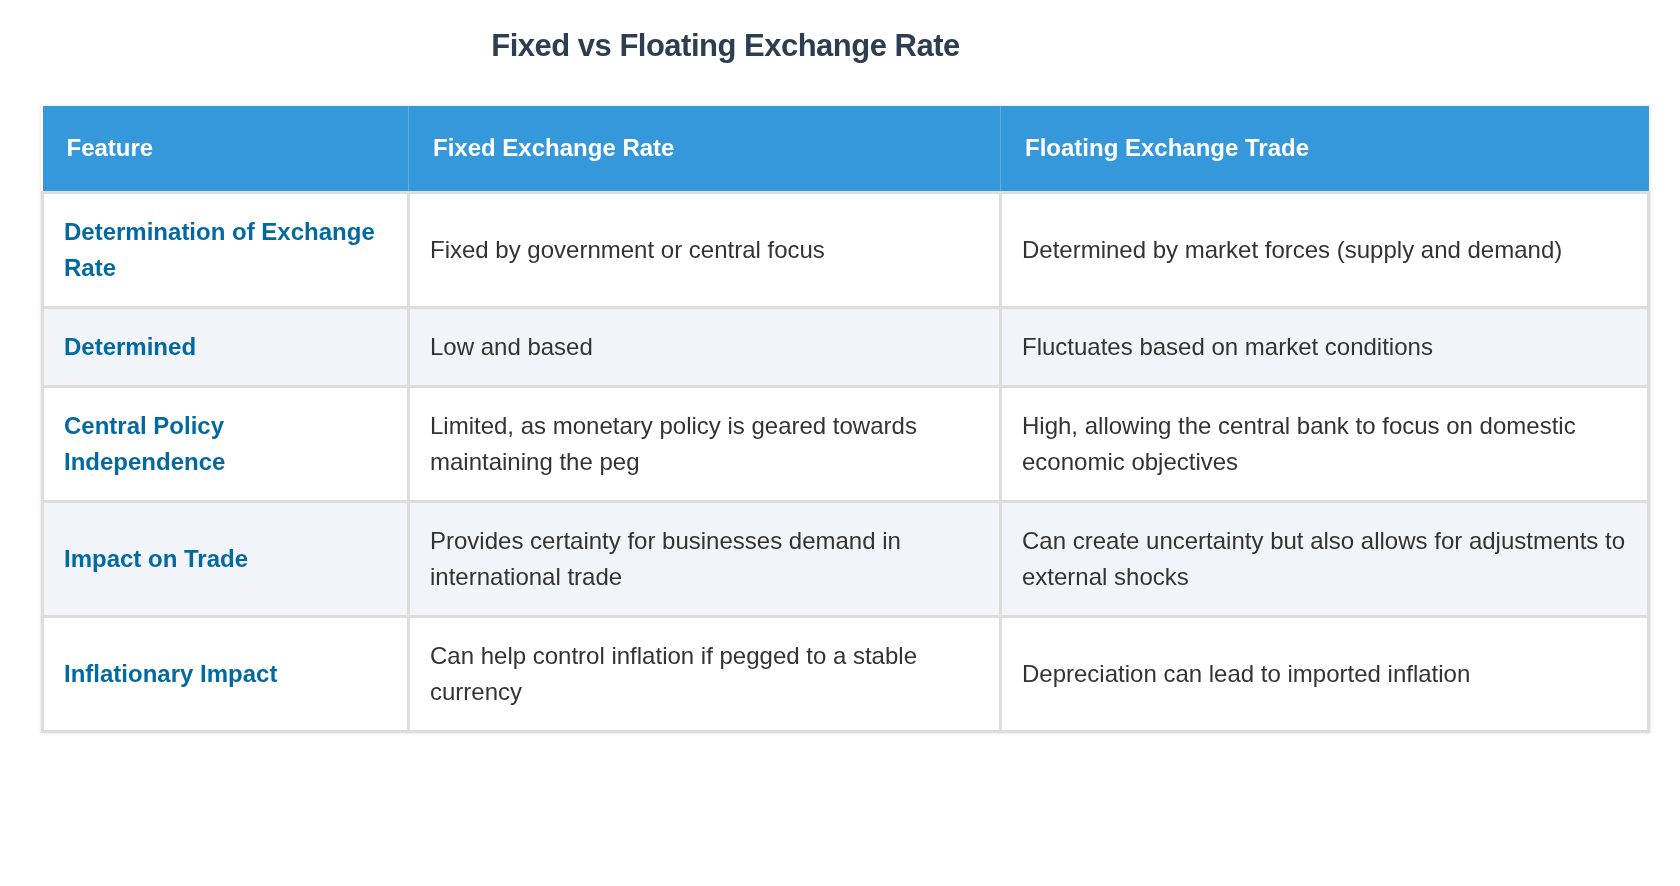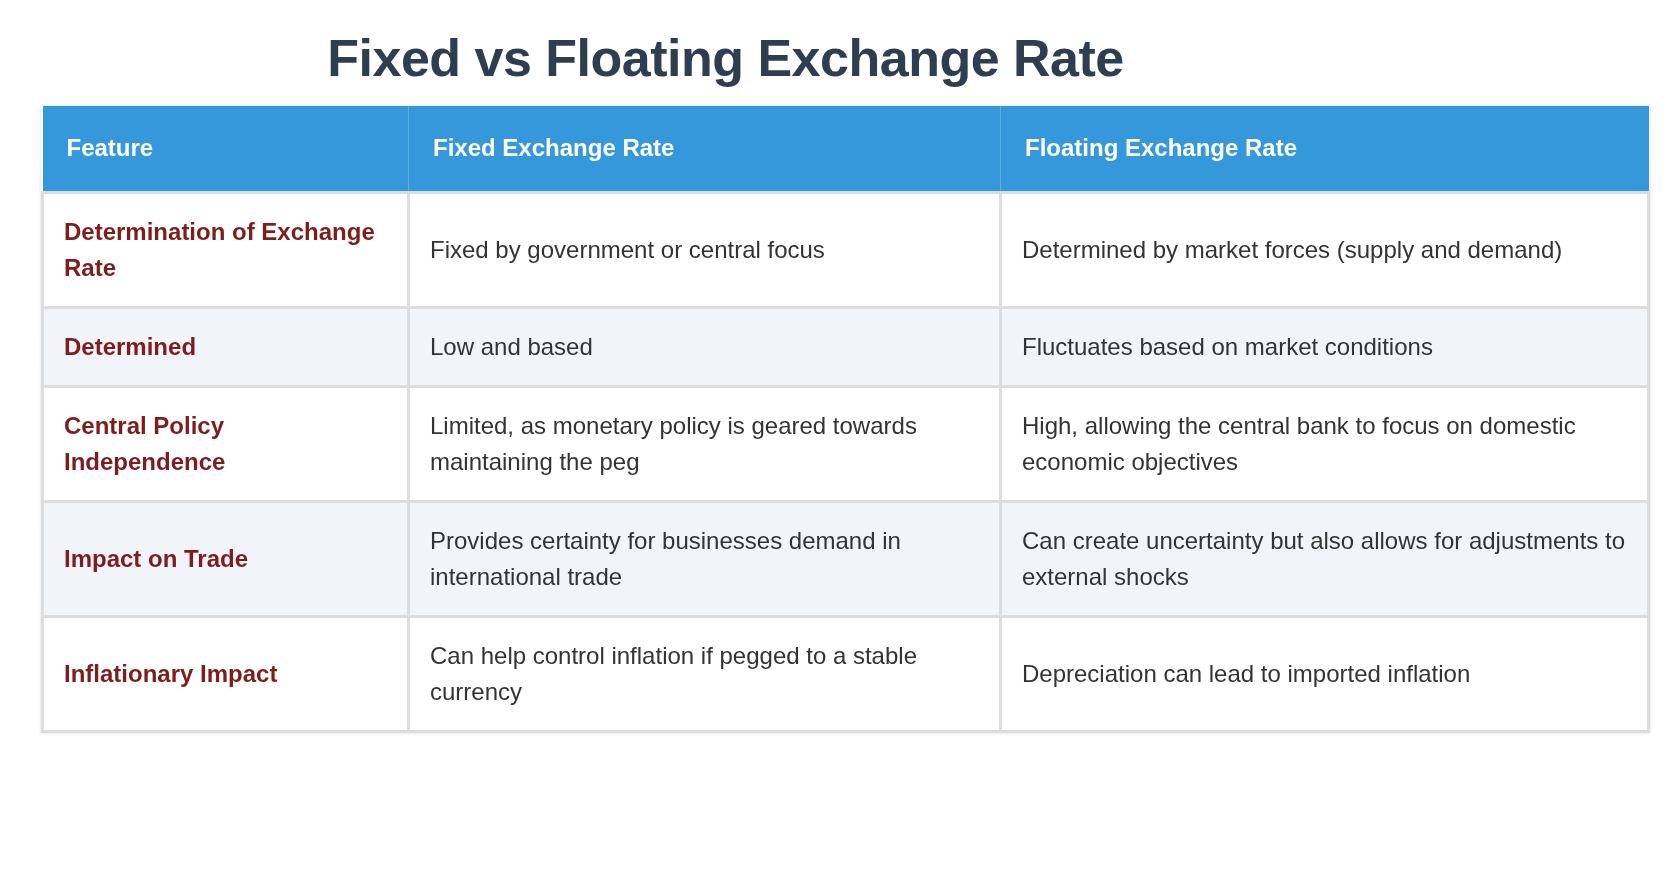--- a/index.html
+++ b/index.html
@@ -3,63 +3,63 @@
 <meta charset="utf-8">
 <style>
   html, body { margin: 0; padding: 0; }
   body {
     width: 1680px; height: 886px; background: #ffffff;
     font-family: "Liberation Sans", sans-serif; color: #333333;
     position: relative; overflow: hidden;
   }
   .title {
     position: absolute; top: 28px; left: 0; width: 1451px;
-    text-align: center; font-size: 52px; font-weight: bold;
+    text-align: center; font-size: 31px; font-weight: bold;
     color: #2c3e50; margin: 0; letter-spacing: -0.5px;
   }
   table {
     position: absolute; top: 106px; left: 41px; width: 1606px;
     border-collapse: collapse; table-layout: fixed;
     box-shadow: 0 0 3px rgba(0,0,0,0.15);
   }
   col.c1 { width: 366px; }
   col.c2 { width: 592px; }
   col.c3 { width: 648px; }
   th {
     background: #3498db; color: #ffffff; text-align: left;
     font-size: 24px; font-weight: bold; height: 86px;
     padding: 0 24px; border-right: 1px solid #5dade2; box-sizing: border-box;
   }
   th:last-child { border-right: none; }
   td {
     font-size: 24px; line-height: 36px; padding: 20px 20px 20px 20px;
     border: 3px solid #dddddd; vertical-align: middle; box-sizing: border-box;
   }
-  td.feature { font-weight: bold; color: #7f1d1d; }
+  td.feature { font-weight: bold; color: #0369a1; }
   tr.odd td { background: #ffffff; }
   tr.even td { background: #f1f4f9; }
   tr.single td { height: 78px; }
   tr.double td { height: 115px; }
 </style>
 </head>
 <body>
 
 <h1 class="title">Fixed vs Floating Exchange Rate</h1>
 
 <table>
   <colgroup>
       <col class="c1">
       <col class="c2">
       <col class="c3">
     </colgroup>
   <thead>
     <tr>
       <th>Feature</th>
       <th>Fixed Exchange Rate</th>
-      <th>Floating Exchange Rate</th>
+      <th>Floating Exchange Trade</th>
     </tr>
   </thead>
   <tbody>
     <tr class="odd double">
       <td class="feature">Determination of Exchange Rate</td>
       <td>Fixed by government or central focus</td>
       <td>Determined by market forces (supply and demand)</td>
     </tr>
     <tr class="even single">
       <td class="feature">Determined</td>

